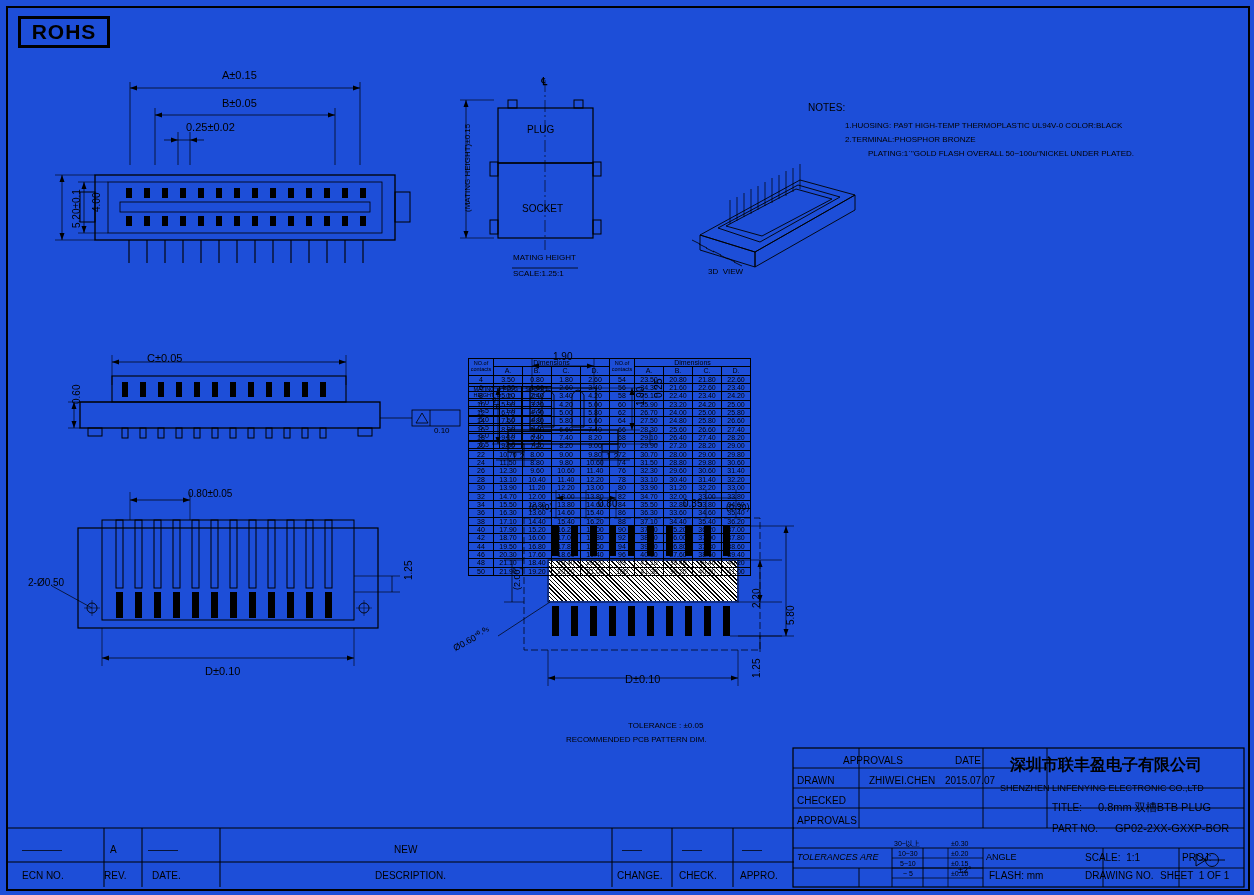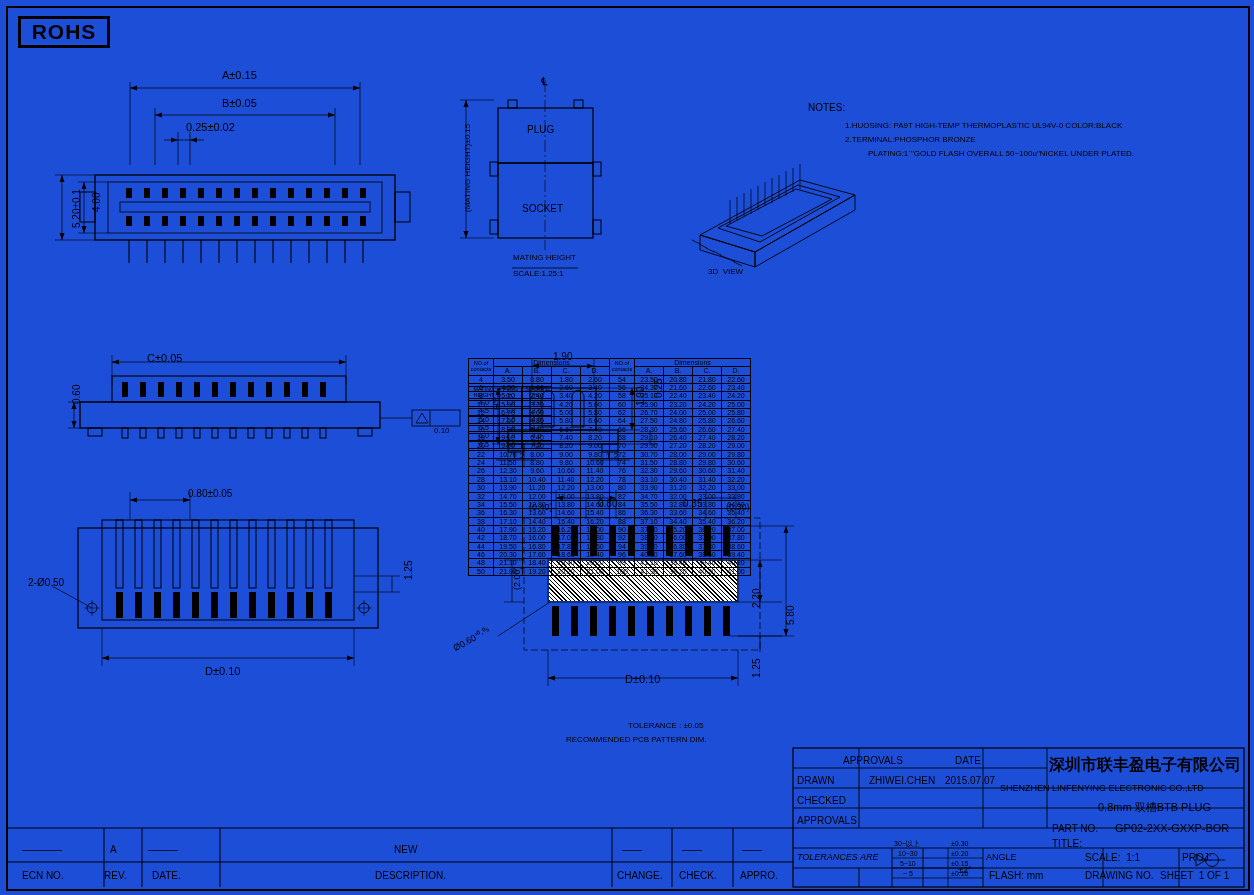--- a/index.html
+++ b/index.html
@@ -829,23 +829,23 @@
     <line x1="406" y1="112" x2="432" y2="112" stroke="#000" stroke-width="0.9"></line>
     <path d="M403,106 l10,6 l-10,6 z" fill="none" stroke="#000" stroke-width="0.9"></path>
   </svg>
   <div class="txt t10" style="left:843px;top:756px;">APPROVALS</div>
   <div class="txt t10" style="left:955px;top:756px;">DATE</div>
   <div class="txt t10" style="left:797px;top:776px;">DRAWN</div>
   <div class="txt t10" style="left:869px;top:776px;">ZHIWEI.CHEN</div>
   <div class="txt t10" style="left:945px;top:776px;">2015.07.07</div>
   <div class="txt t10" style="left:797px;top:796px;">CHECKED</div>
   <div class="txt t10" style="left:797px;top:816px;">APPROVALS</div>
-  <div class="txt bold" style="left:1010px;top:757px;font-size:16px;margin-left:39px;">深圳市联丰盈电子有限公司</div>
+  <div class="txt bold" style="left:1010px;top:757px;font-size:16px;">深圳市联丰盈电子有限公司</div>
   <div class="txt t9" style="left:1000px;top:784px;font-size:9px;">SHENZHEN LINFENYING ELECTRONIC CO.,LTD</div>
-  <div class="txt t10" style="left:1052px;top:803px;margin-top:36px;">TITLE:</div>
+  <div class="txt t10" style="left:1052px;top:803px;">TITLE:</div>
   <div class="txt t11" style="left:1098px;top:802px;">0.8mm 双槽BTB PLUG</div>
   <div class="txt t10" style="left:1052px;top:824px;">PART NO.</div>
   <div class="txt t11" style="left:1115px;top:823px;">GP02-2XX-GXXP-BOR</div>
   <div class="txt t9" style="left:797px;top:853px;font-size:9px;font-style:italic;">TOLERANCES ARE</div>
   <div class="txt t7" style="left:894px;top:840px;">30~以上</div>
   <div class="txt t7" style="left:951px;top:840px;">±0.30</div>
   <div class="txt t7" style="left:898px;top:850px;">10~30</div>
   <div class="txt t7" style="left:951px;top:850px;">±0.20</div>
   <div class="txt t7" style="left:900px;top:860px;">5~10</div>
   <div class="txt t7" style="left:951px;top:860px;">±0.15</div>

